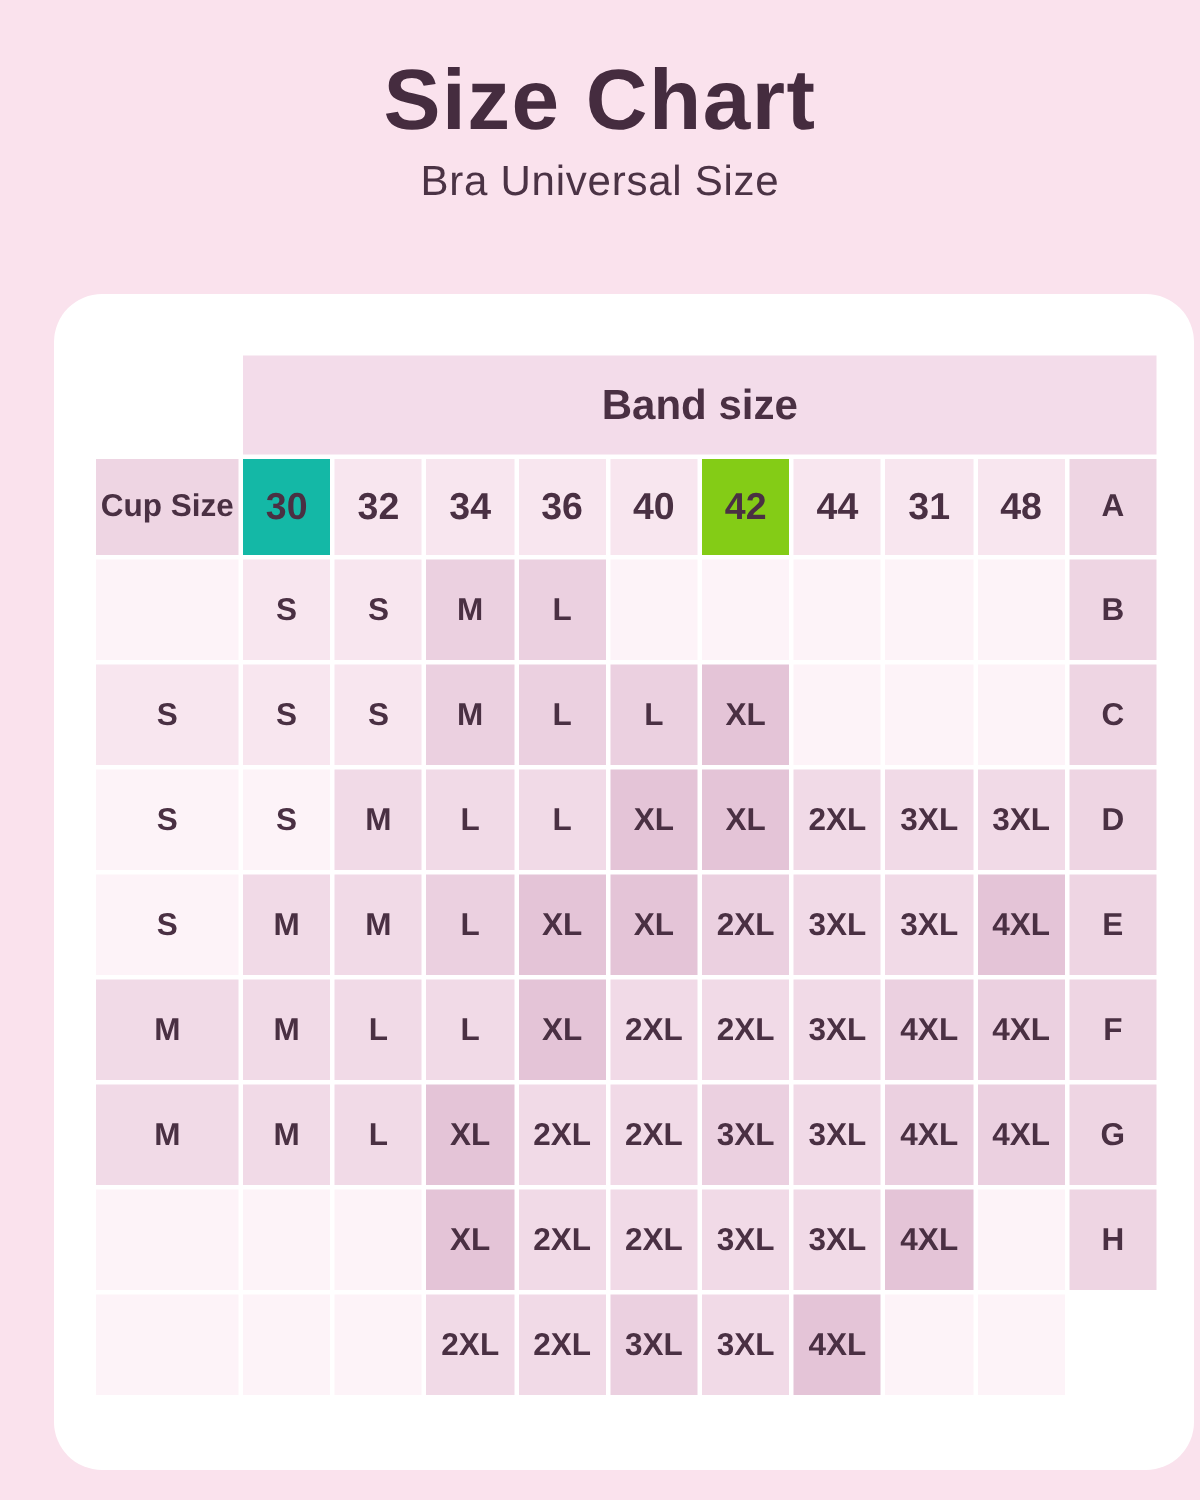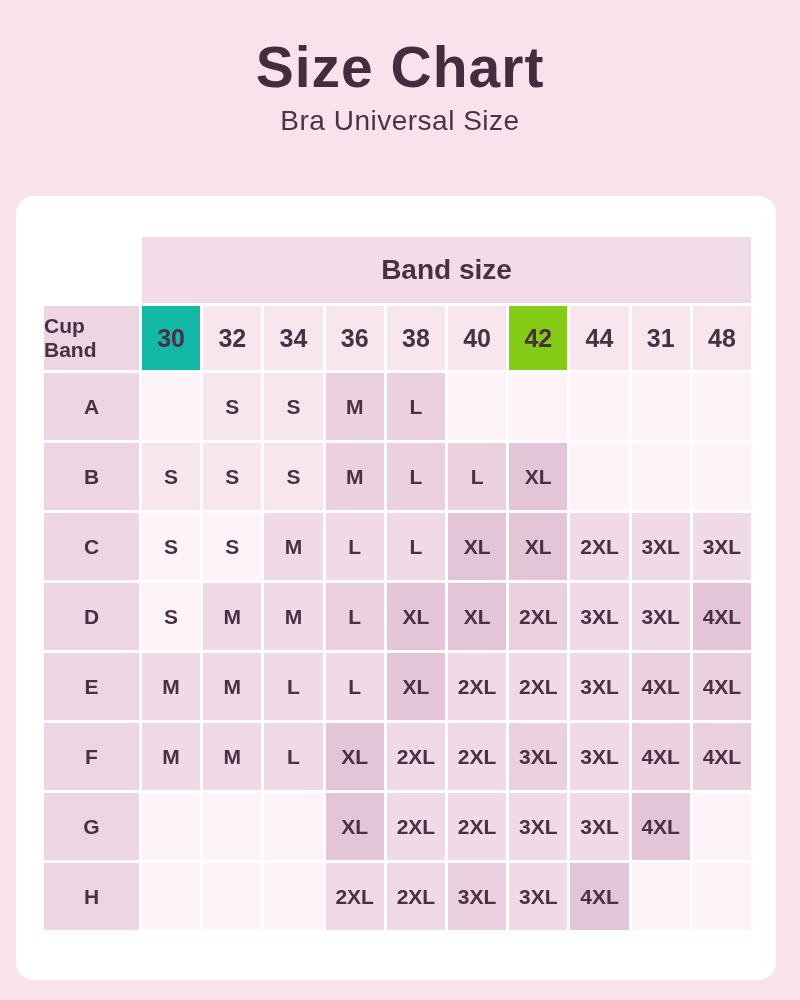--- a/index.html
+++ b/index.html
@@ -10,22 +10,22 @@
   }
   .page{width:800px;height:1000px;position:relative;}
   .header{text-align:center;padding-top:36px;}
   .title{
     margin:0;font-size:57px;font-weight:700;letter-spacing:1px;line-height:1.1;
   }
   .subtitle{
     margin-top:6px;font-size:28px;font-weight:500;letter-spacing:0.5px;
   }
   .card{
-    position:absolute;left:16px;top:196px;width:760px;height:784px;
-    background:#ffffff;border-radius:18px;box-sizing:border-box;
+    position:absolute;left:36px;top:196px;width:760px;height:784px;
+    background:#ffffff;border-radius:32px;box-sizing:border-box;
   }
   .grid{
     position:absolute;left:28px;top:41px;width:707px;
     display:grid;
     grid-template-columns:95px repeat(10,1fr);
     grid-template-rows:66px 64px repeat(8,67px);
     gap:3px;
   }
   .corner-spacer{background:transparent;}
   .banner{
@@ -46,27 +46,26 @@
 <div class="page" style="background: rgb(250, 226, 237);">
   <div class="header">
     <h1 class="title" style="color: rgb(69, 44, 63);">Size Chart</h1>
     <div class="subtitle" style="color: rgb(75, 51, 69);">Bra Universal Size</div>
   </div>
 
   <div class="card" style="background: rgb(255, 255, 255);">
     <div class="grid" id="size-grid">
       <div class="corner-spacer"></div>
       <div class="banner" style="background: rgb(243, 220, 234); color: rgb(74, 48, 67);">Band size</div>
-      <div class="cell label-cell" id="cup-header-cell" style="background: rgb(238, 213, 227); color: rgb(74, 48, 67);">Cup Band</div>
+      <div class="cell label-cell" id="cup-header-cell" style="background: rgb(238, 213, 227); color: rgb(74, 48, 67);">Cup Size</div>
 
     <div class="cell band-num" style="background: #14b8a6; color: rgb(74, 48, 67);">30</div>
         <div class="cell band-num" style="background: rgb(248, 230, 239); color: rgb(74, 48, 67);">32</div>
         <div class="cell band-num" style="background: rgb(248, 230, 239); color: rgb(74, 48, 67);">34</div>
         <div class="cell band-num" style="background: rgb(248, 230, 239); color: rgb(74, 48, 67);">36</div>
-        <div class="cell band-num" style="background: rgb(248, 230, 239); color: rgb(74, 48, 67);">38</div>
         <div class="cell band-num" style="background: rgb(248, 230, 239); color: rgb(74, 48, 67);">40</div>
         <div class="cell band-num" style="background: #84cc16; color: rgb(74, 48, 67);">42</div>
         <div class="cell band-num" style="background: rgb(248, 230, 239); color: rgb(74, 48, 67);">44</div>
         <div class="cell band-num" style="background: rgb(248, 230, 239); color: rgb(74, 48, 67);">31</div>
         <div class="cell band-num" style="background: rgb(248, 230, 239); color: rgb(74, 48, 67);">48</div>
         <div class="cell label-cell" style="background: rgb(238, 213, 227); color: rgb(74, 48, 67);">A</div>
         <div class="cell size-cell" style="background: rgb(253, 243, 248); color: rgb(74, 48, 67);"></div>
         <div class="cell size-cell" style="background: rgb(248, 230, 239); color: rgb(74, 48, 67);">S</div>
         <div class="cell size-cell" style="background: rgb(248, 230, 239); color: rgb(74, 48, 67);">S</div>
         <div class="cell size-cell" style="background: rgb(235, 208, 224); color: rgb(74, 48, 67);">M</div>

